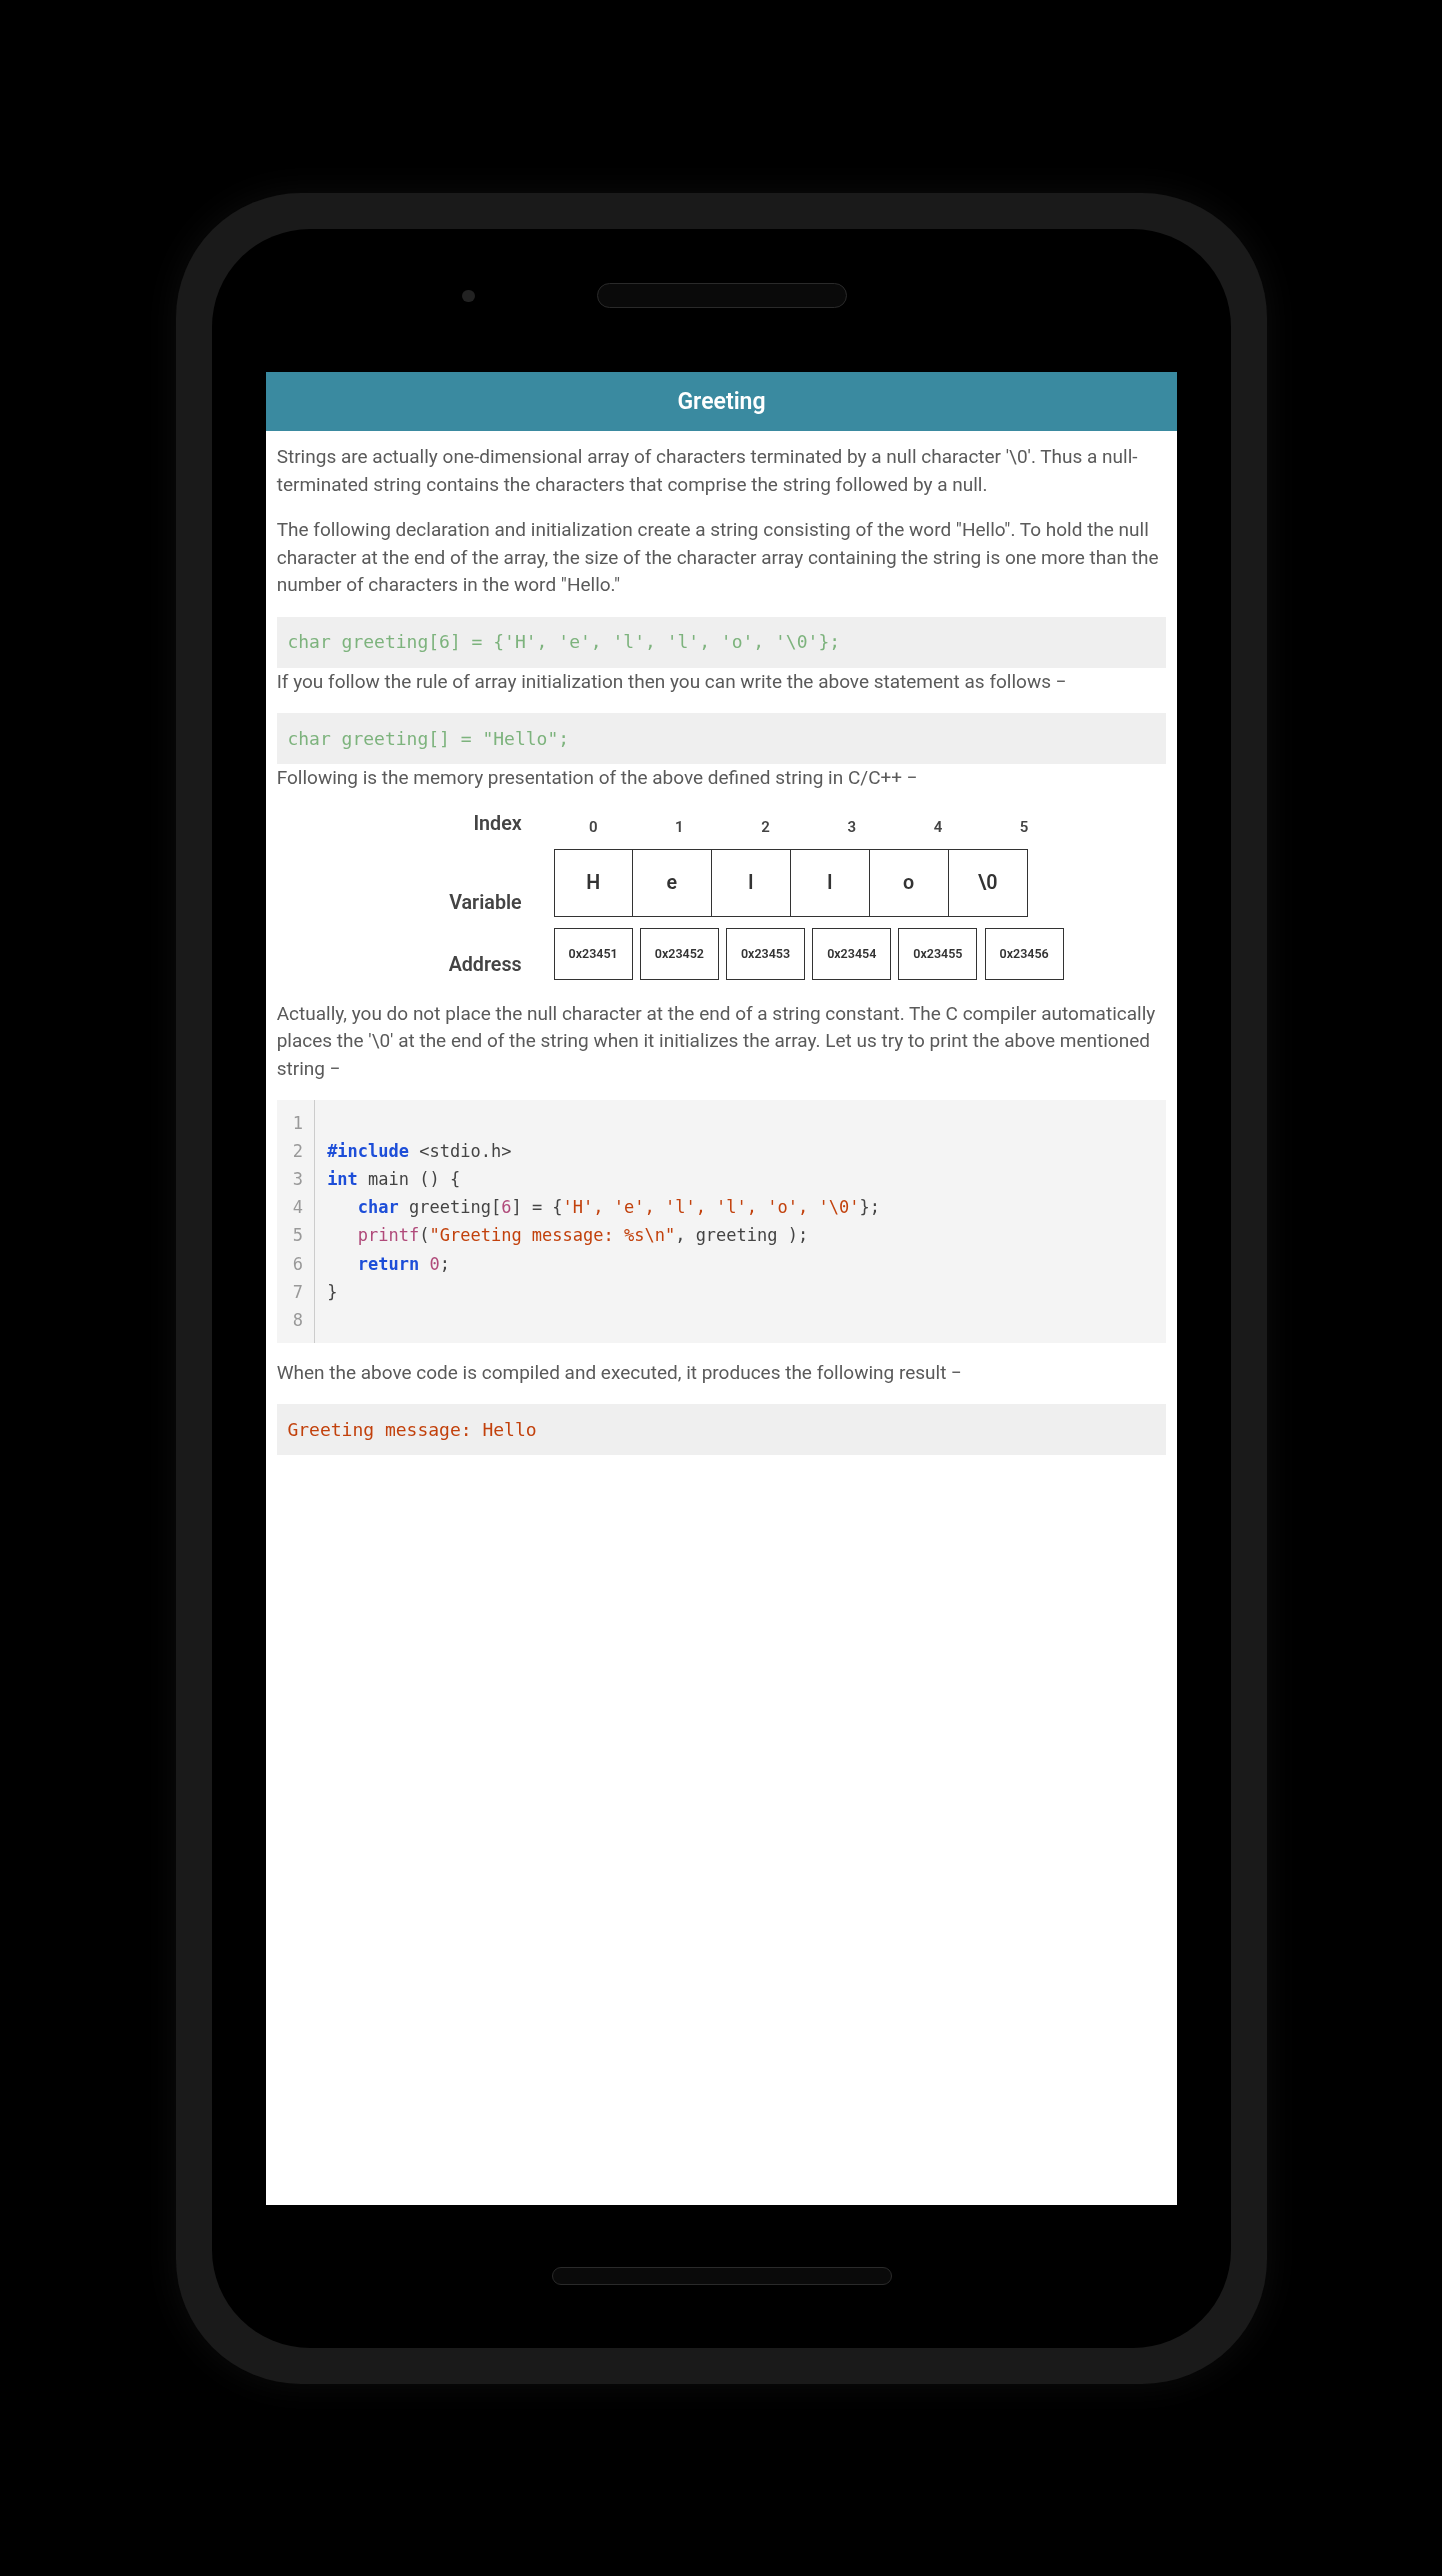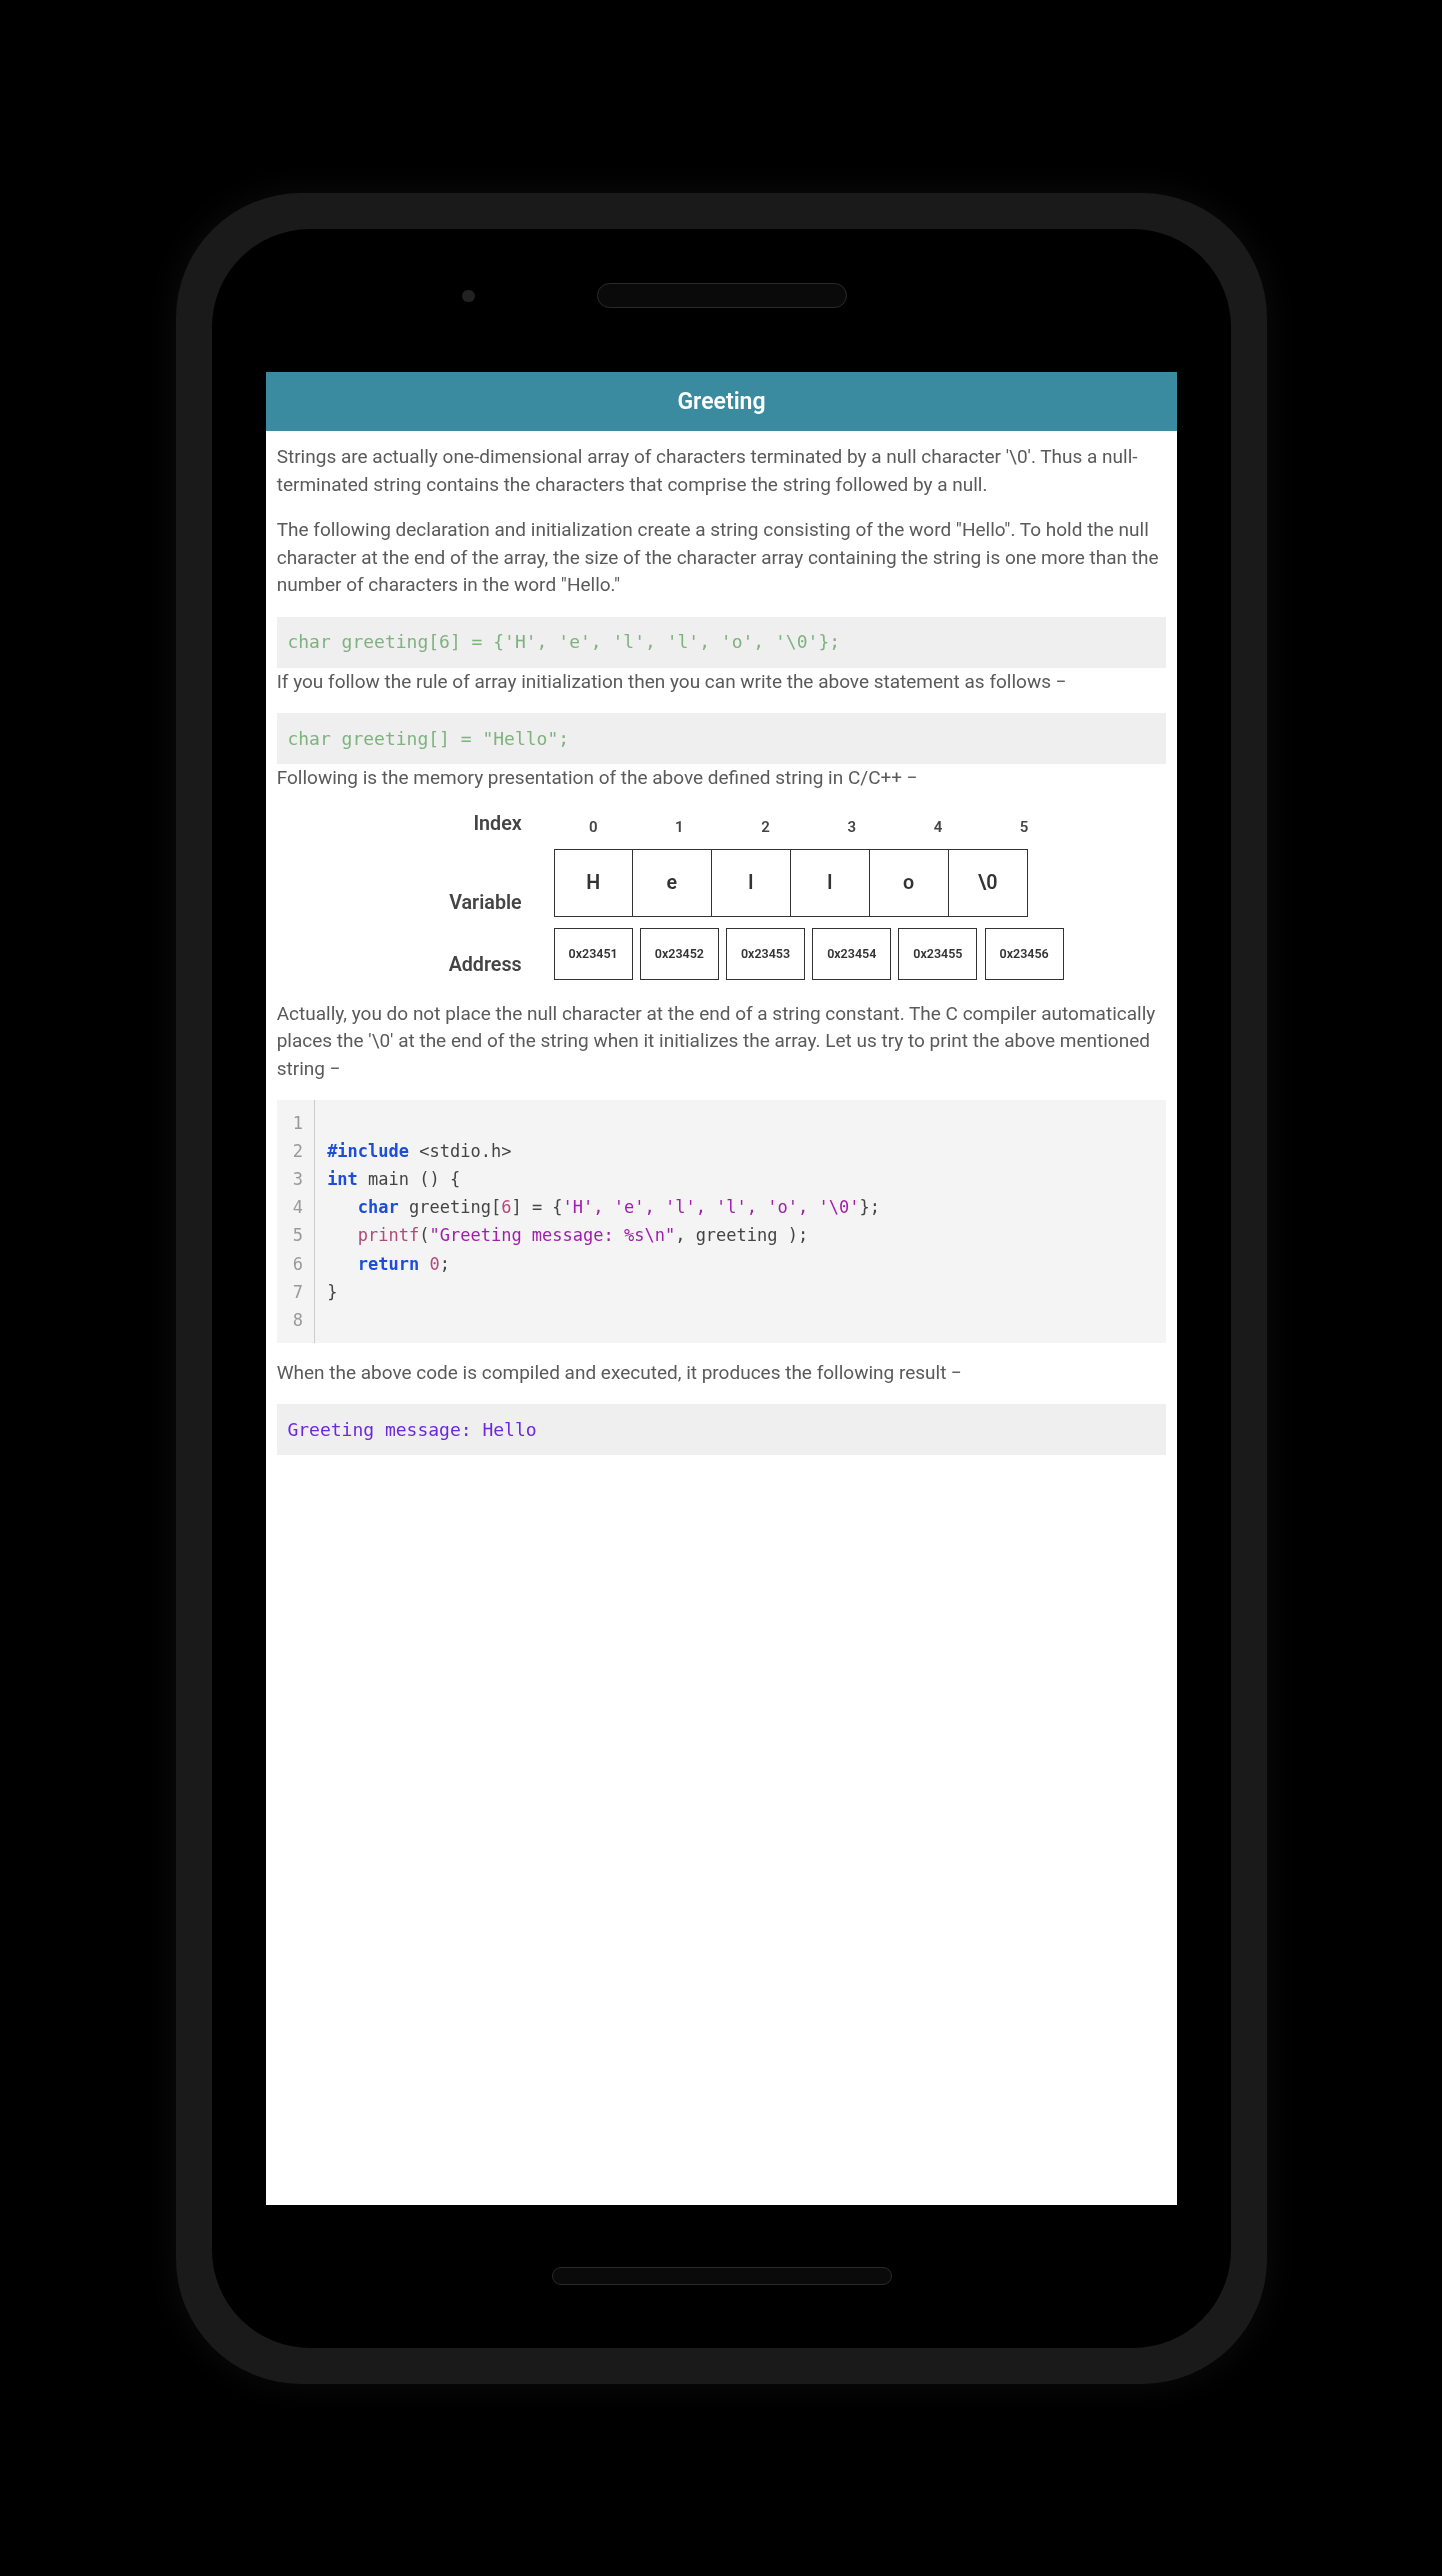--- a/index.html
+++ b/index.html
@@ -150,25 +150,25 @@
 }
 .line-nums {
   border-right: 0.9px solid #ccc;
   color: #999;
   padding: 9px 10.7px 9px 16px;
   text-align: right;
 }
 .code-content { padding: 9px 12.5px; white-space: pre; color: #444; }
 .kw { color: #1d4ed8; font-weight: 600; }
 .num { color: #b04a7a; }
-.str { color: #a21caf; }
+.str { color: #c2410c; }
 .fn { color: #b04a7a; }
 .output-block {
   background: #efefef;
-  color: #6d28d9;
+  color: #c2410c;
   padding: 12.5px 10.7px;
   font-family: Menlo, Consolas, monospace;
   font-size: 18px;
 }
 </style>
 </head>
 <body>
 
 <div class="phone-frame">
   <div class="phone-inner">

